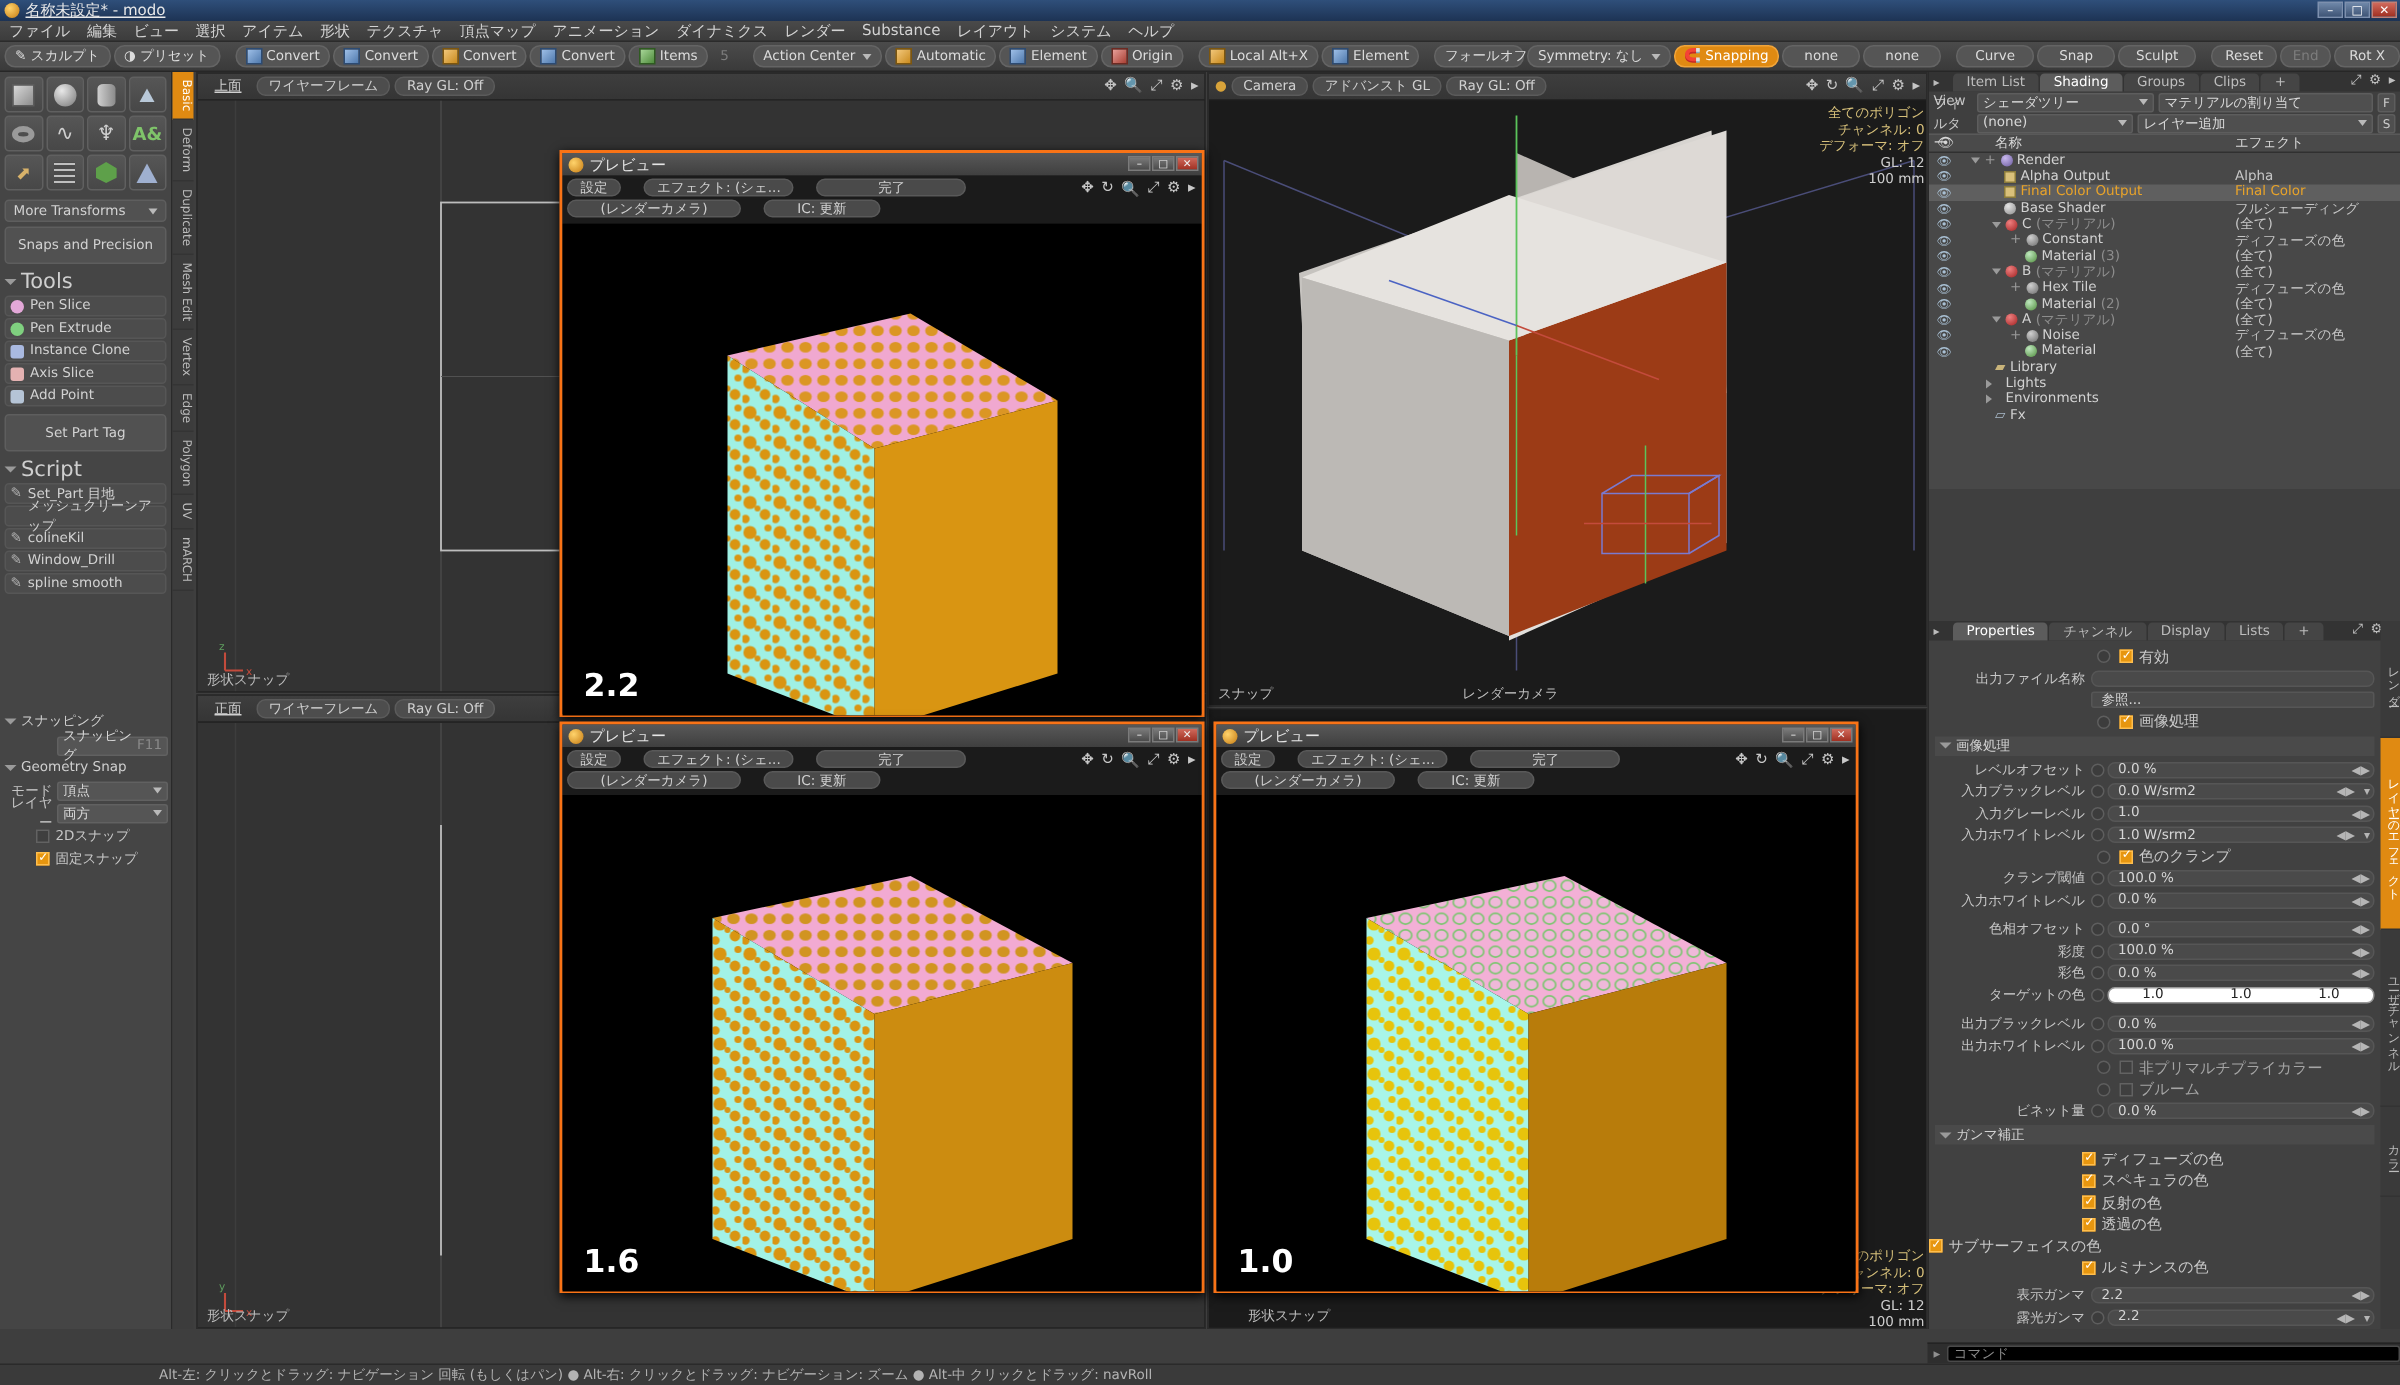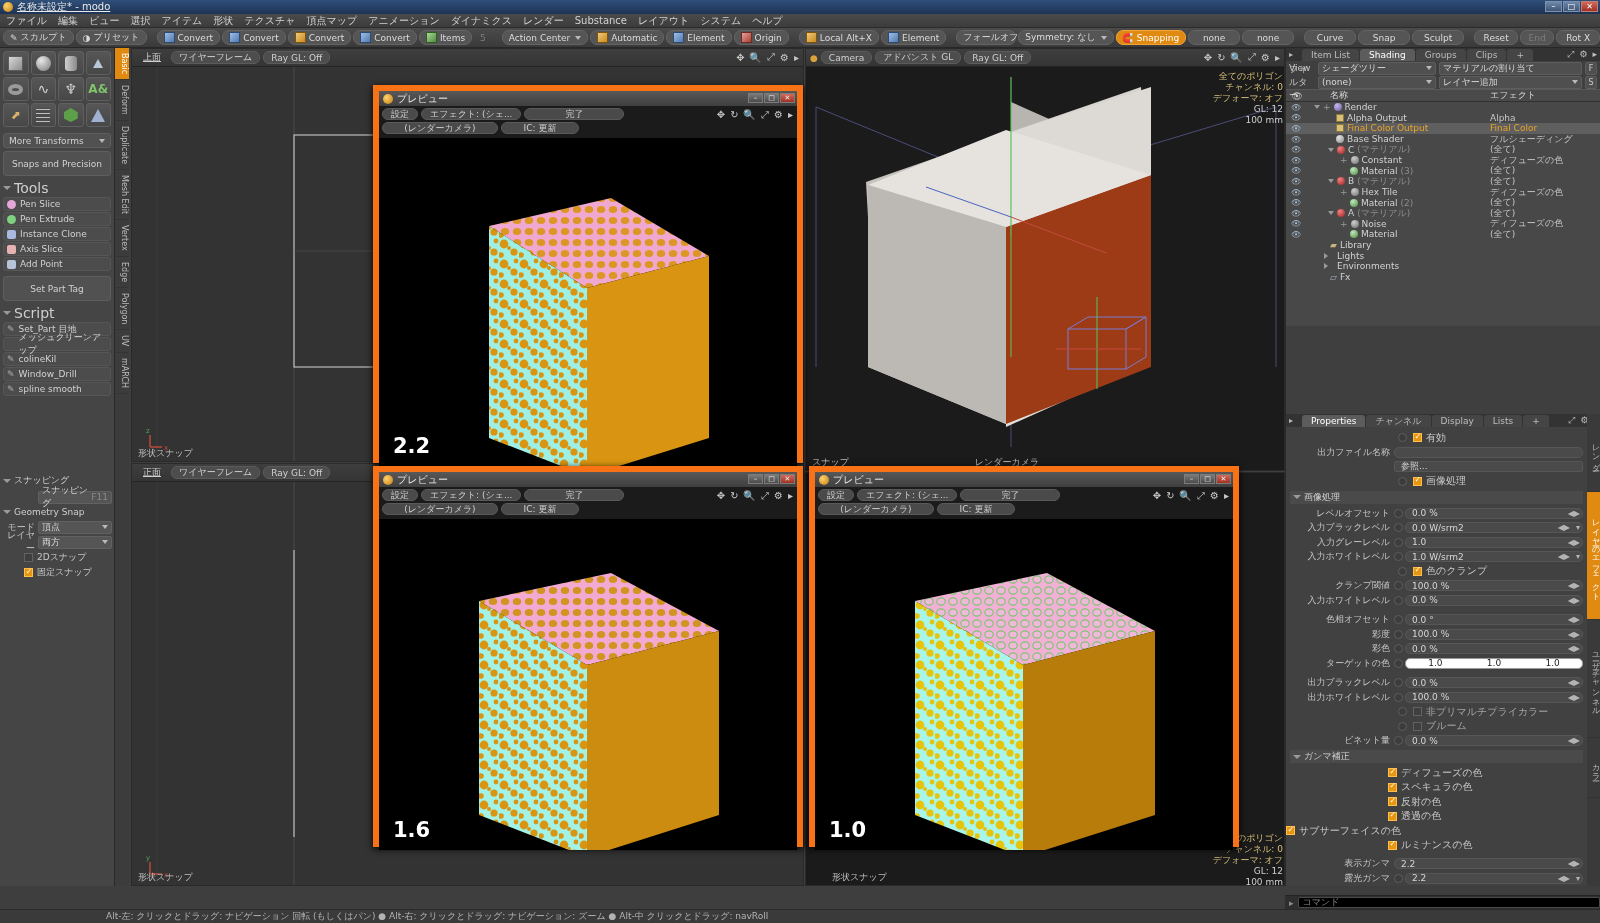--- a/index.html
+++ b/index.html
@@ -90,33 +90,33 @@
   .vp-tools { position:absolute; right:4px; top:2px; display:flex; gap:5px; align-items:center;
      font-size:10px; color:#c6c6c6; }
   .vp-body { position:absolute; left:0; right:0; top:18px; bottom:0; background:#1e1e1e; }
   .ortho-body { background:#333333; }
   .ov-text { position:absolute; right:1px; font-size:9px; text-align:right; line-height:11px; }
   .ov-y { color:#d7c07a; } .ov-c { color:#cfcfcf; }
   .vp-foot { position:absolute; left:0; bottom:0; width:100%; height:16px;
      display:flex; align-items:center; gap:6px; padding-left:6px; font-size:9px; color:#bdbdbd; }
 
   
-  .pw { position:absolute; background:#2b2b2b; border:6px solid #f97316; box-shadow:0 2px 7px #000; }
+  .pw { position:absolute; background:#2b2b2b; border:2px solid #f97316; box-shadow:0 2px 7px #000;margin-top:15px; }
   .pw-title { height:15px; background:linear-gradient(to bottom,#585858,#3f3f3f); display:flex;
      align-items:center; padding-left:4px; gap:4px; }
   .pw-ico { width:10px;height:10px;border-radius:50%;
      background:radial-gradient(circle at 35% 35%,#ffd36b,#c47a12); }
   .pw-title .t { font-size:10px; color:#e4e4e4; }
   .pw-wb { position:absolute; right:2px; top:2px; display:flex; gap:1px; }
   .pw-wb div { width:15px;height:10px;border:1px solid #7b7b7b;
      background:linear-gradient(to bottom,#7a7a7a,#4b4b4b); font-size:7px; color:#eee;
      display:flex;align-items:center;justify-content:center; }
   .pw-wb div.cl { background:linear-gradient(to bottom,#d06a5c,#a03022); }
   .pw-bar { background:#1b1b1b; padding:2px 3px; position:relative; }
-  .pw-brow { display:flex; gap:3px; margin-bottom:2px; }
+  .pw-brow { display:flex; gap:15px; margin-bottom:2px; }
   .pbtn { height:12px; padding:0 8px; border-radius:6px; background:#4a4a4a; border:1px solid #595959;
      font-size:9px; color:#d0d0d0; display:flex; align-items:center; }
   .pw-icons { position:absolute; right:4px; top:3px; display:flex; gap:5px; color:#c8c8c8; font-size:10px; }
   .pw-canvas { background:#000; position:relative; overflow:hidden; }
   .gamma-label { position:absolute; left:14px; bottom:8px; font-size:21px; color:#fff; font-weight:bold;
      text-shadow:0 1px 2px #000; }
 
   
   .rpanel { position:absolute; left:1285px; top:48px; width:315px; height:838px; background:#3f3f3f;
      border-left:1px solid #2a2a2a; }
@@ -762,21 +762,21 @@
         <span>シェーダツリー</span>
         <span class="caret"></span>
         </div>
       <div class="r-dd" style="flex:1">
         <span>マテリアルの割り当て</span>
         </div>
       <div class="r-sq">F</div>
     </div>
     <div class="r-row">
       <span class="r-lbl" style="width:26px">フィルター</span>
-      <div class="r-dd" style="width:118px">
+      <div class="r-dd" style="width:104px">
         <span>(none)</span>
         <span class="caret"></span>
         </div>
       <div class="r-dd" style="flex:1">
         <span>レイヤー追加</span>
         <span class="caret"></span>
         </div>
       <div class="r-sq">S</div>
     </div>
 

